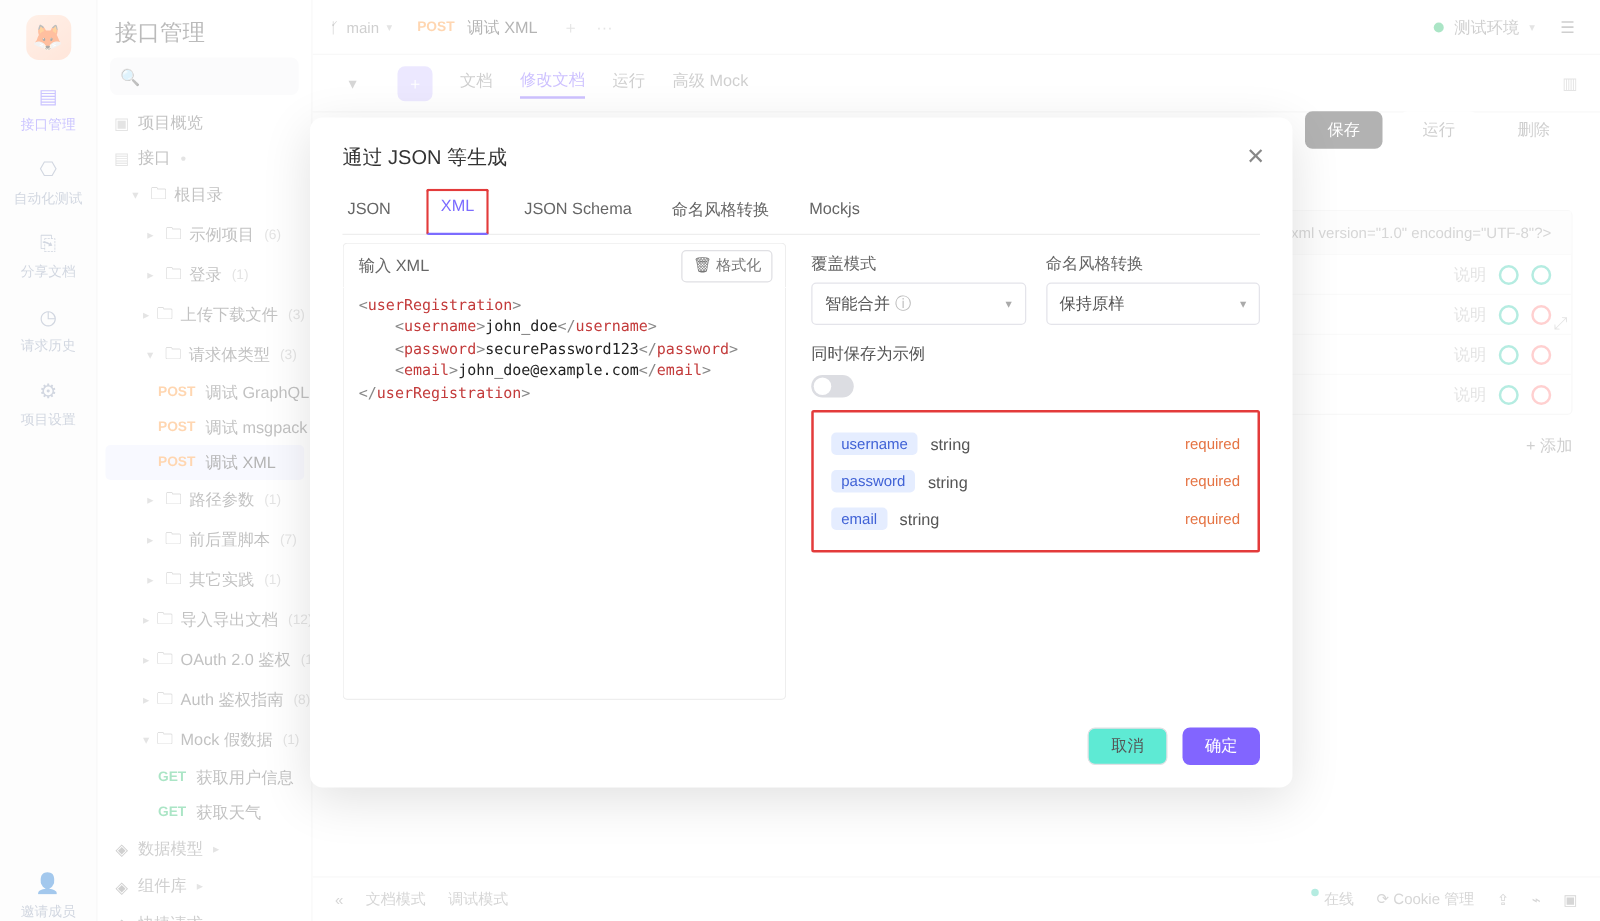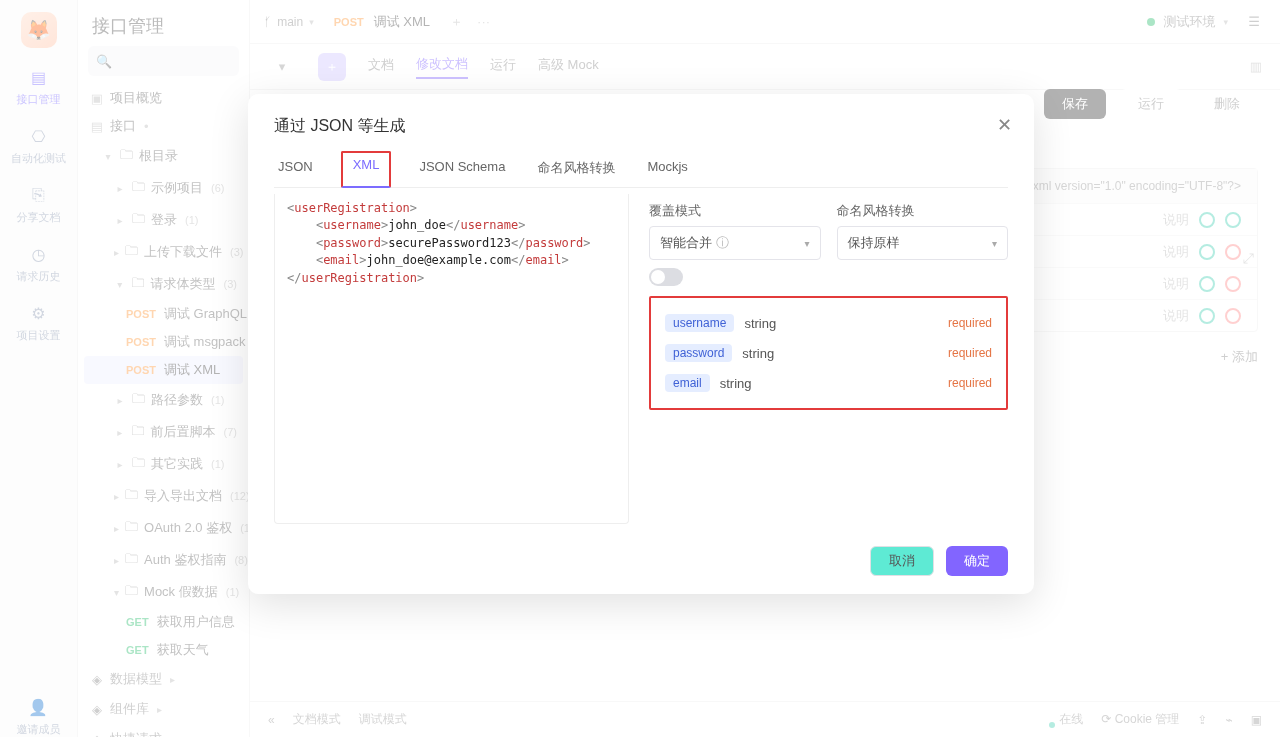--- a/index.html
+++ b/index.html
@@ -346,21 +346,21 @@
       </div>
       <div class="add-btn">+ 添加</div>
       <div style="flex:1"></div>
     </div>
 
     <div class="footer">
       <span style="cursor:pointer">«</span>
       <span style="cursor:pointer">文档模式</span>
       <span style="cursor:pointer">调试模式</span>
       <span class="spacer"></span>
-      <span style="display:flex;align-items:flex-end;gap:4px">
+      <span style="display:flex;align-items:flex-start;gap:4px">
           <span style="width:6px;height:6px;border-radius:50%;background:#46d0b5"></span>
           <span>在线</span>
         </span>
       <span style="cursor:pointer">⟳ <span>Cookie 管理</span></span>
       <span style="cursor:pointer">⇪</span>
       <span style="cursor:pointer">⌁</span>
       <span style="cursor:pointer">▣</span>
     </div>
   </div>
 </div>
@@ -374,20 +374,24 @@
   <div class="m-tabs" id="m-tabs">
       <span class="m-tab">JSON</span>
       <span class="m-tab active box-xml">XML</span>
       <span class="m-tab">JSON Schema</span>
       <span class="m-tab">命名风格转换</span>
       <span class="m-tab">Mockjs</span>
     </div>
 
   <div class="m-body">
     <div class="m-left">
+      <div class="input-head" style="border:1px solid #eee;border-bottom:none;border-top-left-radius:4px;border-top-right-radius:4px;padding:0 10px 0 12px;">
+        <span class="lbl">输入 XML</span>
+        <button class="mini-btn"><span>🗑</span> <span>格式化</span></button>
+      </div>
       <div class="codebox" id="codebox"><span class="angle">&lt;</span><span class="name">userRegistration</span><span class="angle">&gt;</span>
     <span class="angle">&lt;</span><span class="name">username</span><span class="angle">&gt;</span><span class="text">john_doe</span><span class="angle">&lt;/</span><span class="name">username</span><span class="angle">&gt;</span>
     <span class="angle">&lt;</span><span class="name">password</span><span class="angle">&gt;</span><span class="text">securePassword123</span><span class="angle">&lt;/</span><span class="name">password</span><span class="angle">&gt;</span>
     <span class="angle">&lt;</span><span class="name">email</span><span class="angle">&gt;</span><span class="text">john_doe@example.com</span><span class="angle">&lt;/</span><span class="name">email</span><span class="angle">&gt;</span>
 <span class="angle">&lt;/</span><span class="name">userRegistration</span><span class="angle">&gt;</span></div>
     </div>
 
     <div class="m-right">
       <div class="opt-row">
         <div class="opt-col">
@@ -400,20 +404,21 @@
         </div>
         <div class="opt-col">
           <span class="lbl">命名风格转换</span>
           <div class="select">
               <span>保持原样</span>
               <span class="car">▾</span>
             </div>
         </div>
       </div>
 
+      <div class="save-row">同时保存为示例</div>
       <div class="toggle"></div>
 
       <div class="preview-box" id="preview-box">
           <div class="prow">
             <span class="chip">username</span>
             <span class="ptype">string</span>
             <span class="req">required</span>
           </div>
           <div class="prow">
             <span class="chip">password</span>

